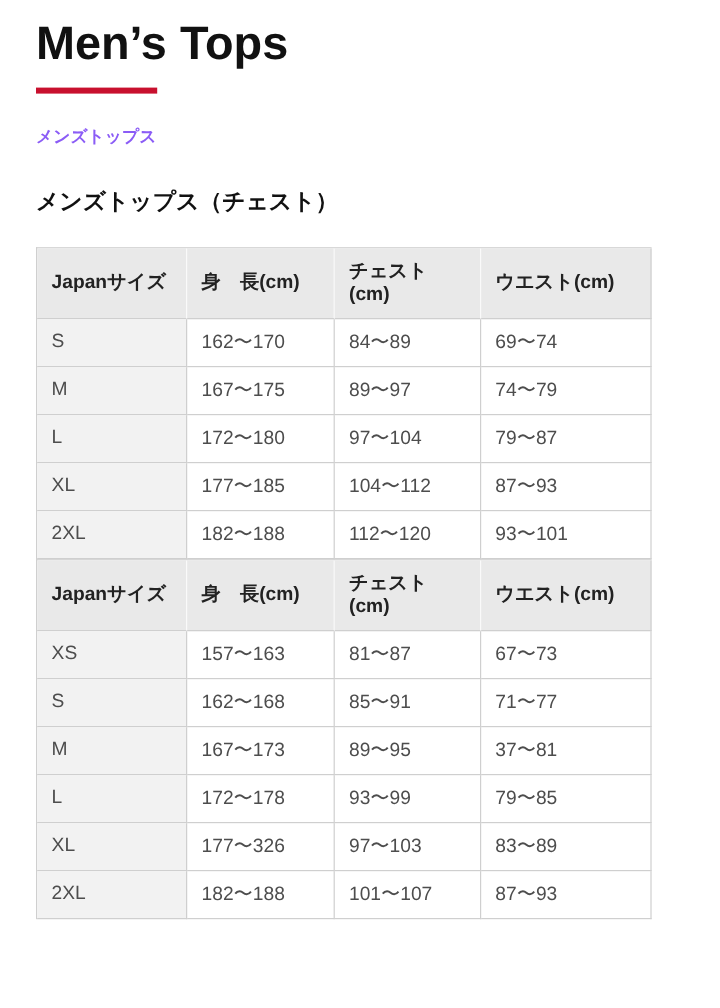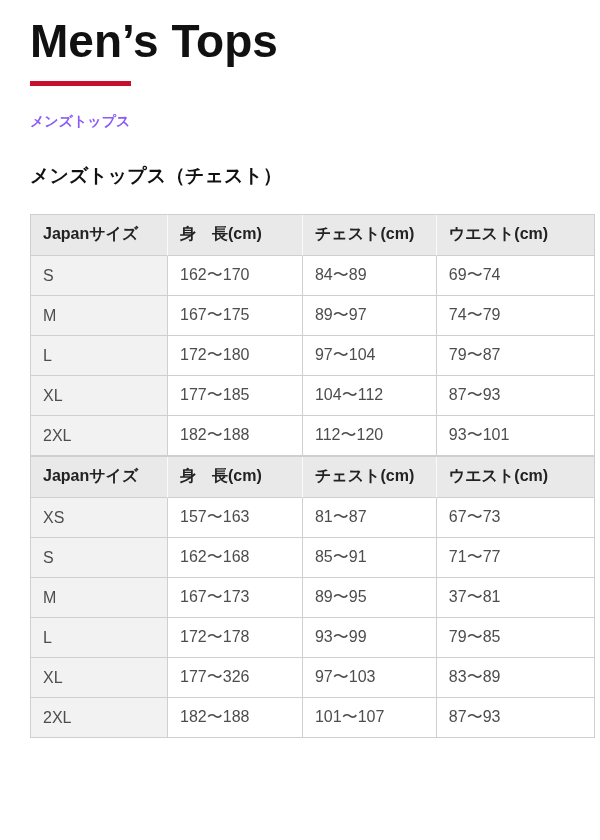--- a/index.html
+++ b/index.html
@@ -12,31 +12,31 @@
   }
   *{box-sizing:border-box;}
   html,body{margin:0;padding:0;}
   body{
     width:600px;height:840px;background:#ffffff;overflow:hidden;
     font-family:"Liberation Sans","DejaVu Sans",sans-serif;
     color:var(--heading-text);
   }
   .page{padding:14px 30px 0 30px;}
   .page-title{
-    margin:0;font-size:46px;line-height:1.2;font-weight:700;
+    margin:0;font-size:39px;line-height:1.2;font-weight:700;
     letter-spacing:0px;color:#111111;
   }
   .accent-bar{width:101px;height:5px;background:var(--accent);margin-top:12px;}
   .page-subtitle{margin-top:27px;font-size:14px;font-weight:700;color:#8b5cf6;}
   .section-heading{
     margin:32px 0 25px 0;font-size:19px;font-weight:700;color:#111111;
   }
   .section-japan .section-heading{margin-top:50px;}
   table.size-table{
-    width:565px;border-collapse:separate;border-spacing:0;
+    width:513px;border-collapse:separate;border-spacing:0;
     border-top:1px solid var(--border);border-left:1px solid var(--border);
     font-size:16px;
   }
   col.c1{width:130px}col.c2{width:128px}col.c3{width:127px}col.c4{width:150px}
   th,td{
     border-right:1px solid var(--border);border-bottom:1px solid var(--border);
     text-align:left;vertical-align:middle;
   }
   th{
     background:var(--header-bg);color:#222222;font-weight:700;

